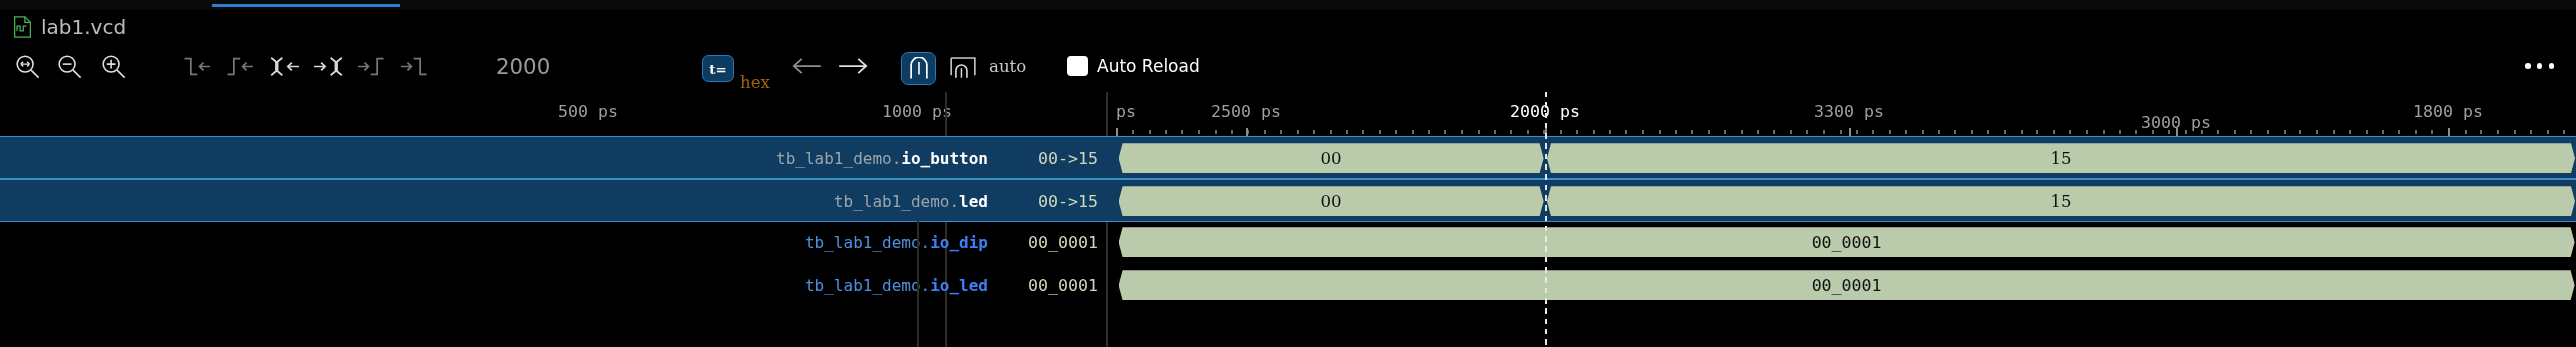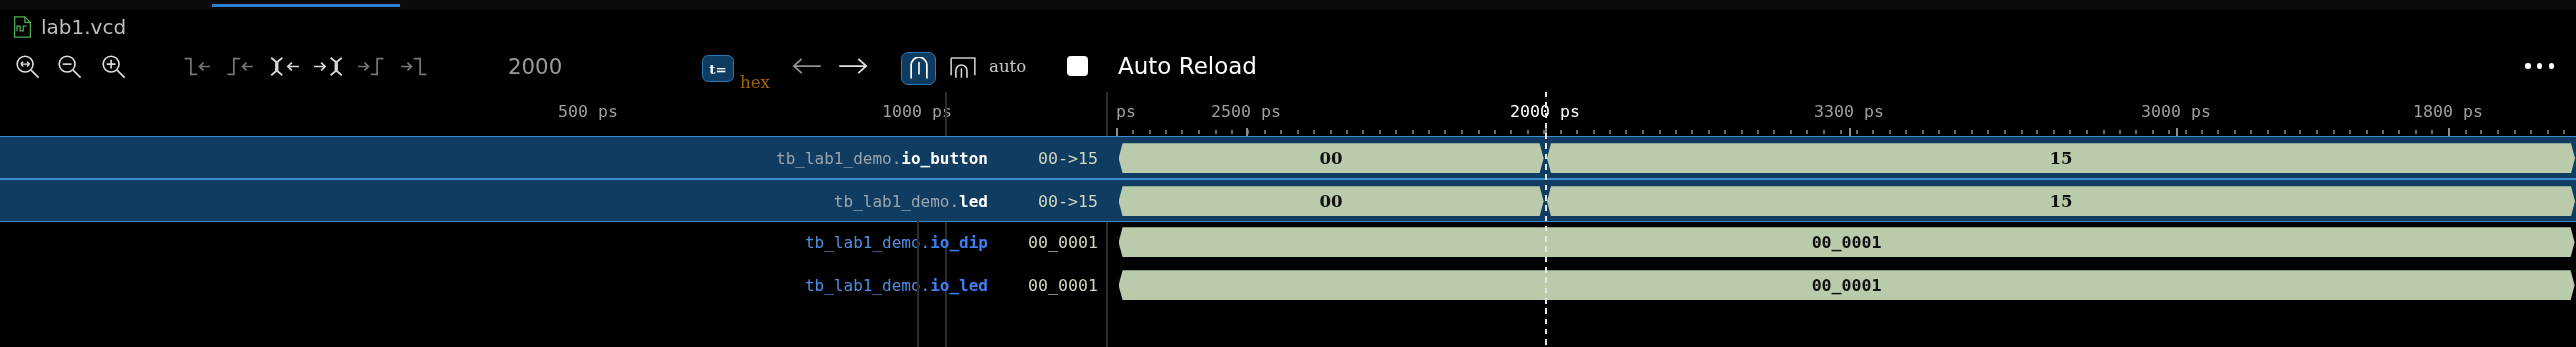--- a/index.html
+++ b/index.html
@@ -134,24 +134,23 @@
     display: flex; align-items: center;
     white-space: nowrap;
   }
   .checkbox-box {
     width: 20.5px; height: 20.5px;
     background: #ffffff;
     border-radius: 4px;
     margin-right: 9.5px;
   }
   .checkbox-text {
-    font-size: 23px;
+    font-size: 17px;
     color: #ffffff;
     font-family: "DejaVu Sans", sans-serif;
-    margin-left: 21px;
   }
 
   .kebab {
     position: absolute;
     top: 0; height: 44px;
     display: flex; align-items: center; gap: 6.3px;
   }
   .kebab .dot {
     width: 5.5px; height: 5.5px;
     border-radius: 50%;
@@ -259,21 +258,21 @@
     height: 30px;
     background: #b9cbab;
     display: flex;
     align-items: center;
     justify-content: center;
   }
   .wave-seg .seg-label {
     font-family: "DejaVu Sans Mono", monospace;
     font-size: 16.6px;
     color: #111111;
-    font-weight: bold;
+    font-weight: normal;
     white-space: nowrap;
   }
   .row.selected .wave-seg .seg-label { font-family: "DejaVu Serif", serif; }
 
   
   .cursor {
     position: absolute;
     top: 92px;
     width: 1.6px;
     height: 256px;
@@ -364,21 +363,21 @@
       <path d="M21 27 h8 v-20 h8" fill="none" stroke="#777777" stroke-width="2.2"></path>
     </svg>
   </div>
   <div class="tb-item" style="left:395px;width:35px;">
     <svg class="icon-svg" width="32" height="27" viewBox="0 0 40 34">
       <path d="M5 17 h12 M13 12 l5 5 l-5 5" fill="none" stroke="#777777" stroke-width="2.2"></path>
       <path d="M21 7 h8 v20 h8" fill="none" stroke="#777777" stroke-width="2.2"></path>
     </svg>
   </div>
 
-  <div class="time-value" style="left:508px;">2000</div>
+  <div class="time-value" style="left:496px;">2000</div>
 
   <div class="radix-btn" style="left:702px;">t=</div>
   <div class="radix-label" style="left:740px;">hex</div>
 
   <div class="tb-item" style="left:787px;width:38px;">
     <svg class="icon-svg" width="35" height="24" viewBox="0 0 44 30">
       <path d="M40 15 H6 M16 6 L6 15 l10 9" fill="none" stroke="#8f8f8f" stroke-width="2.2"></path>
     </svg>
   </div>
   <div class="tb-item" style="left:834px;width:38px;">
@@ -415,21 +414,21 @@
   </div>
 </div>
 
 <div class="ruler" id="ruler">
     <div class="ruler-tick-label left-edge" style="left: 1116px;">ps</div>
     <div class="ruler-tick-label" style="left: 588px;">500 ps</div>
     <div class="ruler-tick-label" style="left: 917px;">1000 ps</div>
     <div class="ruler-tick-label" style="left: 1246px;">2500 ps</div>
     <div class="ruler-tick-label cursor-tick" style="left: 1545px;">2000 ps</div>
     <div class="ruler-tick-label" style="left: 1849px;">3300 ps</div>
-    <div class="ruler-tick-label" style="left: 2176px;">3000 ps</div>
+    <div class="ruler-tick-label" style="left: 2176px; margin-top: 11px;">3000 ps</div>
     <div class="ruler-tick-label" style="left: 2448px;">1800 ps</div>
     <div class="minor-tick" style="left: 1116px;"></div>
     <div class="minor-tick" style="left: 1132px;"></div>
     <div class="minor-tick" style="left: 1149px;"></div>
     <div class="minor-tick" style="left: 1165px;"></div>
     <div class="minor-tick" style="left: 1181px;"></div>
     <div class="minor-tick" style="left: 1198px;"></div>
     <div class="minor-tick" style="left: 1215px;"></div>
     <div class="minor-tick" style="left: 1231px;"></div>
     <div class="minor-tick" style="left: 1247px;"></div>

